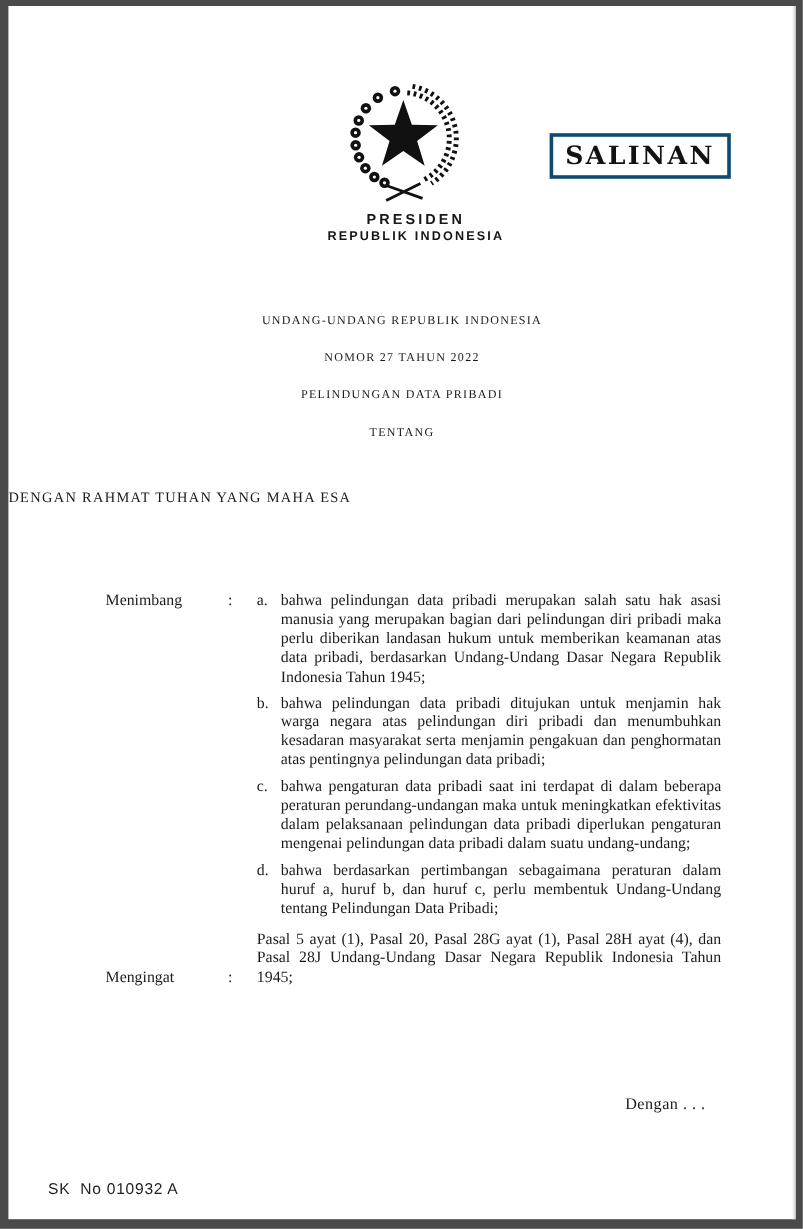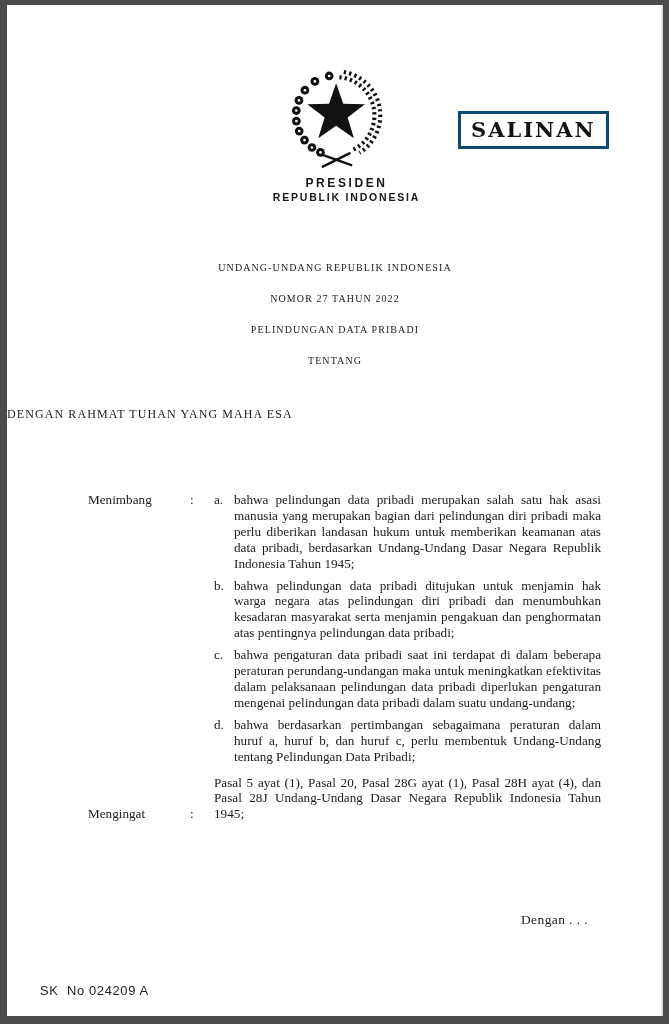--- a/index.html
+++ b/index.html
@@ -164,16 +164,16 @@
       <div class="clause-label">Mengingat</div>
       <div class="clause-colon">:</div>
       <div class="clause-content">
         <div class="mengingat-text">Pasal 5 ayat (1), Pasal 20, Pasal 28G ayat (1), Pasal 28H ayat (4), dan Pasal 28J Undang-Undang Dasar Negara Republik Indonesia Tahun 1945;</div>
       </div>
     </div>
 
   </div>
 
   <div class="catchword">Dengan . . .</div>
-  <div class="footer-sk">SK  No 024209 A</div>
+  <div class="footer-sk">SK  No 010932 A</div>
 
   <div class="page-edge-shadow"></div>
 </div>
 
 </body></html>

